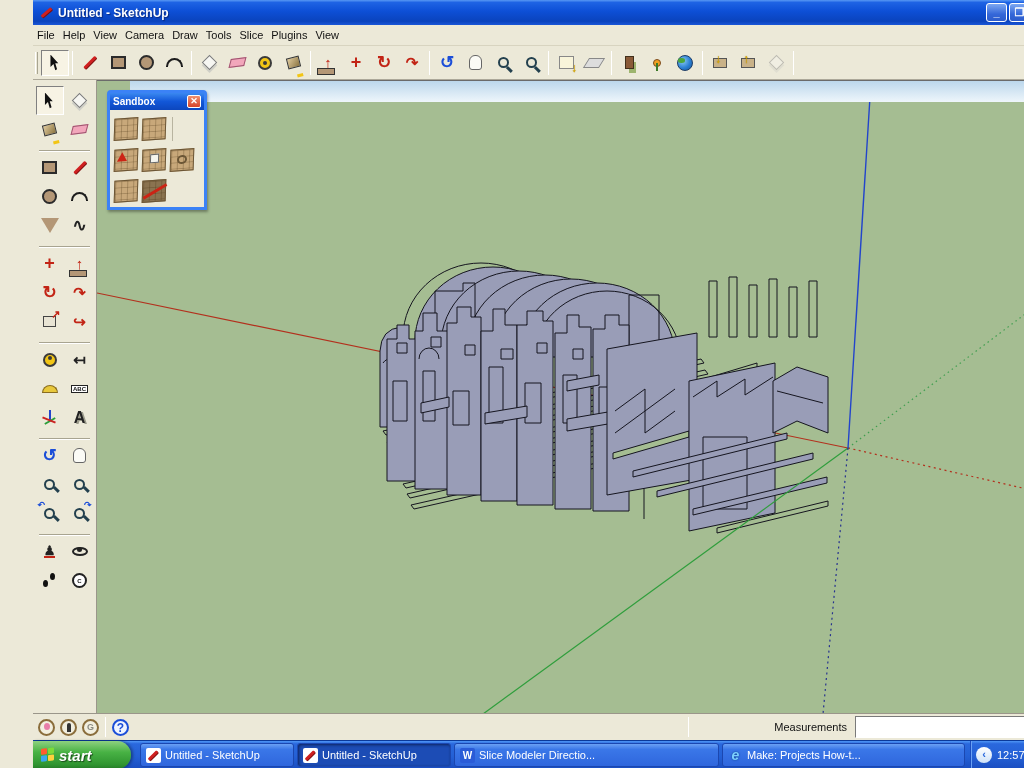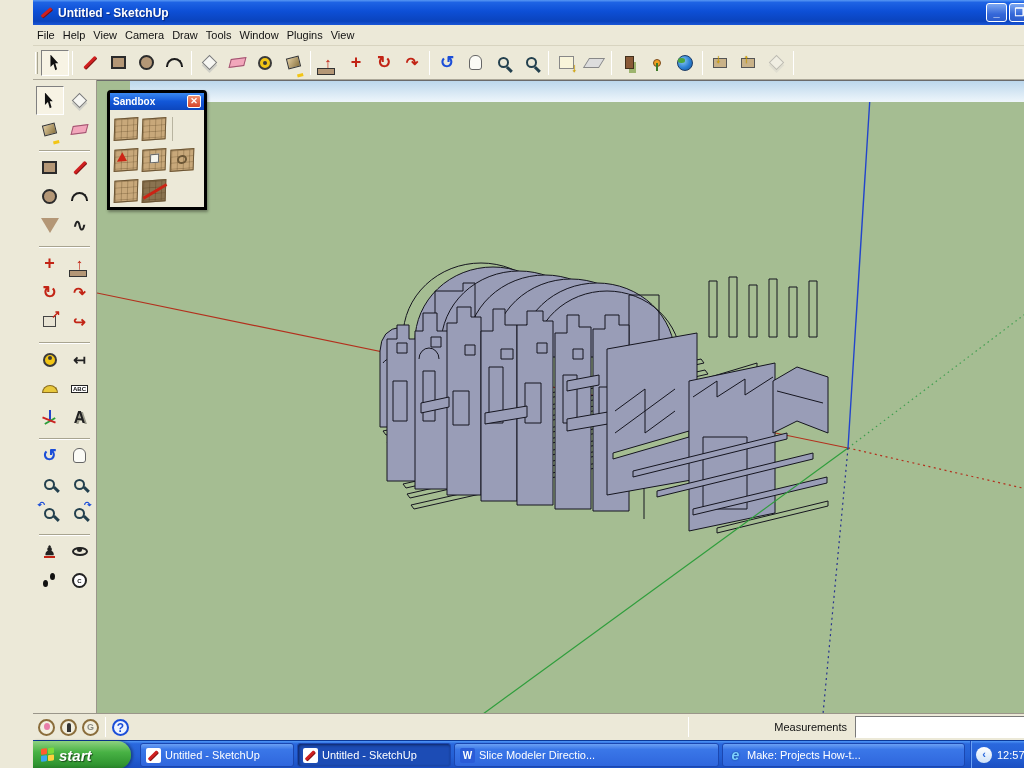--- a/index.html
+++ b/index.html
@@ -87,21 +87,21 @@
   .ssep{height:7px;margin:1px 6px;border-bottom:1px solid #fff;box-shadow:0 -1px 0 #a8a490 inset;}
 
   
   .viewport{left:64px;top:80px;width:956px;height:633px;background:#a5bd92;border-top:1px solid #6b6b6b;}
   .vp-right-edge{left:1020px;top:80px;width:4px;height:633px;background:#ece9d8;border-left:1px solid #aca899;}
   .sky{left:0;top:0;width:956px;height:21px;background:linear-gradient(180deg,#bcd7ec,#eef6fb);}
   svg{display:block;}
 
   
   .sandbox{left:74px;top:90px;width:100px;height:120px;background:#ece9d8;
-    border:3px solid #000000;border-radius:4px 4px 0 0;box-shadow:1px 2px 3px rgba(0,0,0,.35);}
+    border:3px solid #3b82f6;border-radius:4px 4px 0 0;box-shadow:1px 2px 3px rgba(0,0,0,.35);}
   .sb-title{height:17px;background:linear-gradient(180deg,#3a88f0,#1257d8 50%,#0c46bd);
     display:flex;align-items:center;color:#fff;font-size:10px;font-weight:bold;padding:0 3px;}
   .sb-close{margin-left:auto;width:14px;height:13px;border-radius:2px;border:1px solid #fff;
     background:linear-gradient(180deg,#f09070,#d84428);color:#fff;font-size:9px;line-height:11px;text-align:center;font-weight:bold;}
   .sb-body{padding:3px 2px;}
   .sb-row{display:flex;align-items:center;gap:4px;height:31px;padding-left:2px;}
   .sb-ic{width:24px;height:22px;background:#c8a87a;border:1px solid #6b5636;transform:rotate(-4deg) skewX(-6deg);position:relative;
     background-image:linear-gradient(rgba(60,40,10,.25) 1px,transparent 1px),linear-gradient(90deg,rgba(60,40,10,.25) 1px,transparent 1px);
     background-size:6px 6px;}
   .sb-ic.dark{background-color:#8a7350;}
@@ -165,21 +165,21 @@
   </span>
 </div>
 
 <div class="abs menubar">
   <span class="menu-item">File</span>
   <span class="menu-item">Help</span>
   <span class="menu-item">View</span>
   <span class="menu-item">Camera</span>
   <span class="menu-item">Draw</span>
   <span class="menu-item">Tools</span>
-  <span class="menu-item">Window</span>
+  <span class="menu-item">Slice</span>
   <span class="menu-item">Plugins</span>
   <span class="menu-item">View</span>
 </div>
 
 <div class="abs toolbar">
   <span class="grip"></span>
   <span class="ic pressed">
       <span class="cursor"></span>
     </span>
   <span class="tsep"></span>

